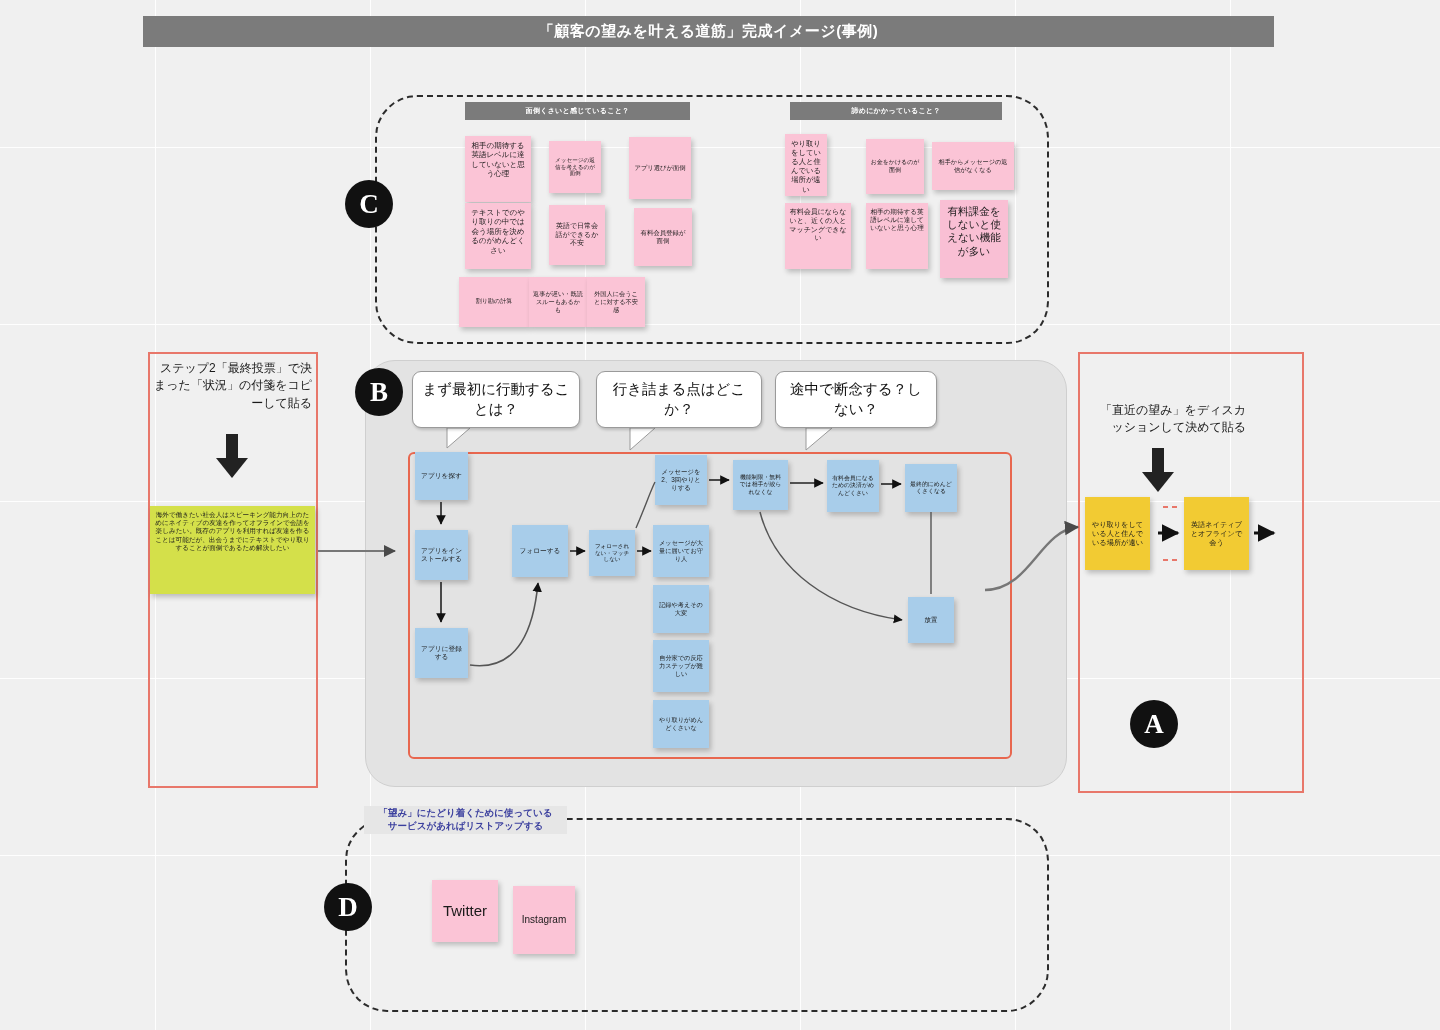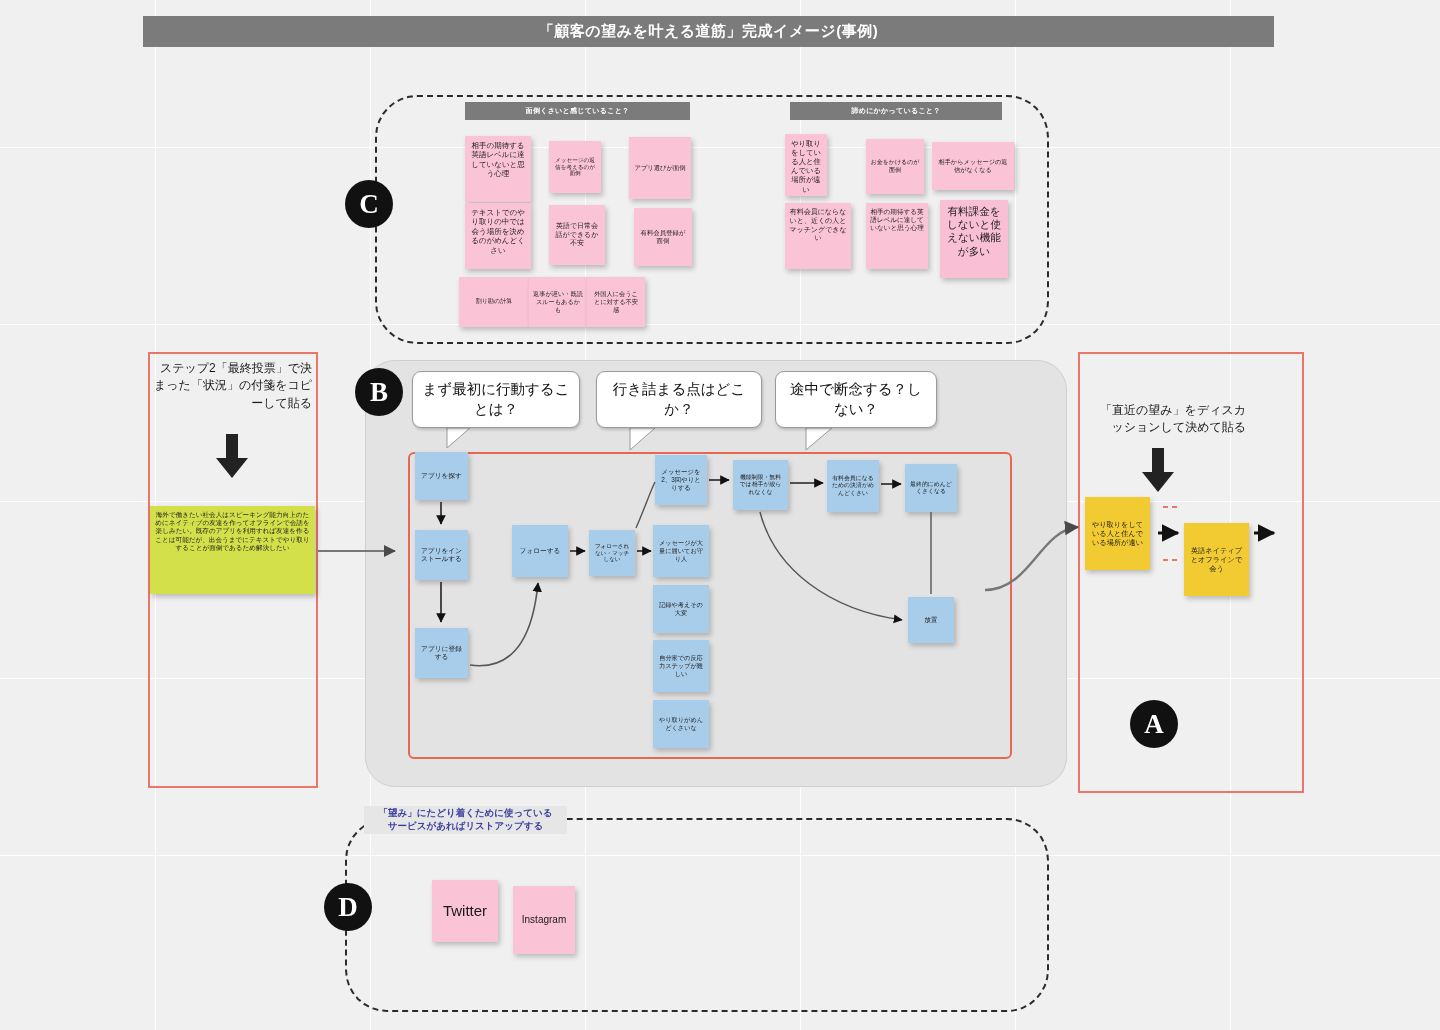--- a/index.html
+++ b/index.html
@@ -173,21 +173,21 @@
   <div class="note blue" style="left:733px;top:460px;width:55px;height:50px;font-size:5.9px;">機能制限・無料では相手が絞られなくな</div>
   <div class="note blue" style="left:827px;top:460px;width:52px;height:52px;font-size:5.9px;">有料会員になるための決済がめんどくさい</div>
   <div class="note blue" style="left:905px;top:464px;width:52px;height:48px;font-size:5.9px;">最終的にめんどくさくなる</div>
   <div class="note blue" style="left:908px;top:597px;width:46px;height:46px;font-size:6.4px;">放置</div>
 
   <div class="orange-panel" id="panel-right"></div>
   <div class="caption" style="left:1088px;top:402px;width:158px;">「直近の望み」をディスカッションして決めて貼る</div>
   <div class="badge" id="badge-a">A</div>
 
   <div class="note yellow" style="left:1085px;top:497px;width:65px;height:73px;font-size:7.2px;">やり取りをしている人と住んでいる場所が遠い</div>
-  <div class="note yellow" style="left:1184px;top:523px;width:65px;height:73px;font-size:7.2px;">英語ネイティブとオフラインで会う</div>
+  <div class="note yellow" style="left:1184px;top:497px;width:65px;height:73px;font-size:7.2px;">英語ネイティブとオフラインで会う</div>
 
   <div class="dashed-round" id="zone-d"></div>
   <div class="badge" id="badge-d">D</div>
   <div id="d-label">
     <span>「望み」にたどり着くために使っている</span>
     <span>サービスがあればリストアップする</span>
   </div>
   <div class="note pink" style="left:432px;top:880px;width:66px;height:62px;font-size:15px;">Twitter</div>
   <div class="note pink" style="left:513px;top:886px;width:62px;height:68px;font-size:10px;">Instagram</div>
 

